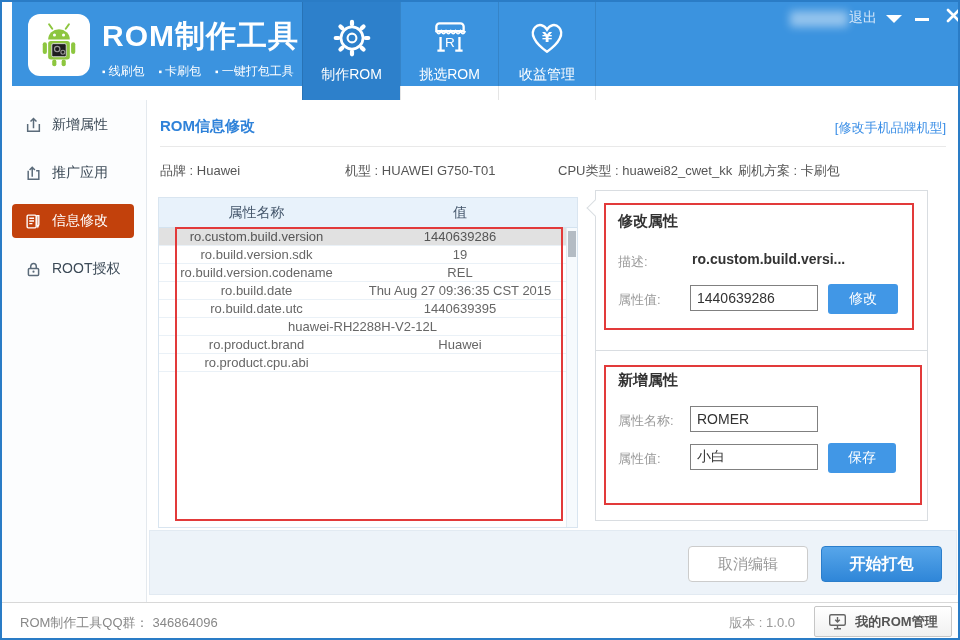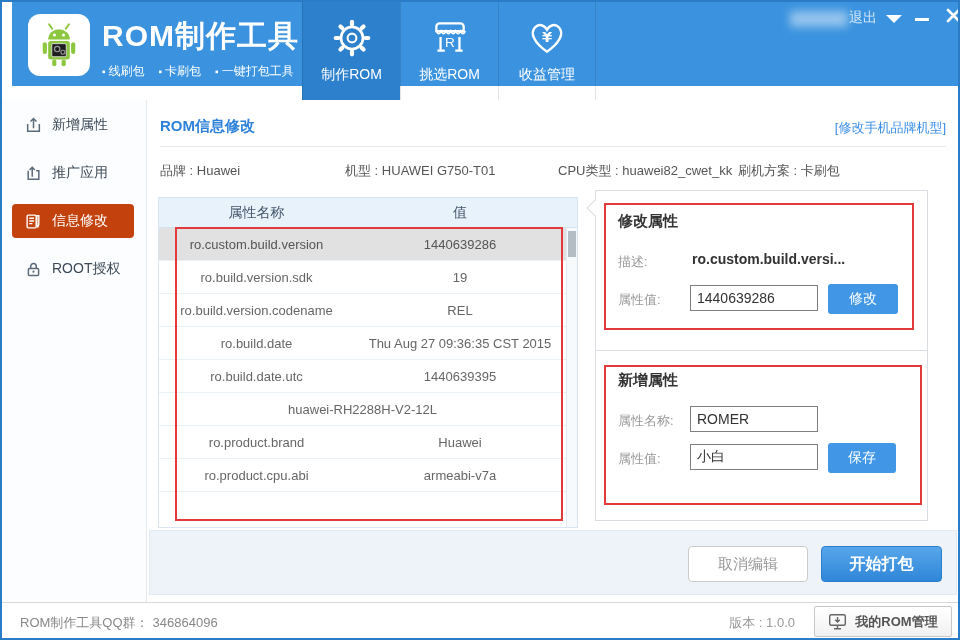--- a/index.html
+++ b/index.html
@@ -38,21 +38,21 @@
   .title-divider { position:absolute; left:13px; right:14px; top:46px; height:1px; background:#e9e9e9; }
   .info-item { position:absolute; top:62px; font-size:13px; color:#555; }
   .i0{left:13px;} .i1{left:198px;} .i2{left:411px;} .i3{left:591px;}
   .info-item b { font-weight:normal; color:#555; }
 
   
   .prop-table { position:absolute; left:11px; top:97px; width:420px; height:331px; border:1px solid #d9e5f0; }
   .t-head { height:30px; background:#e8f2fb; display:flex; align-items:center; font-size:14px; color:#44566b; border-bottom:1px solid #d3e3f0; }
   .t-col-name { width:195px; text-align:center; }
   .t-col-val { flex:1; text-align:center; padding-right:11px; }
-  .t-row { height:33px; display:flex; align-items:center; font-size:13px; color:#666; border-bottom:1px solid #eaf1f7; cursor:pointer; }
+  .t-row { height:18px; display:flex; align-items:center; font-size:13px; color:#666; border-bottom:1px solid #eaf1f7; cursor:pointer; }
   .t-row.selected { background:#e1e1e1; color:#555; }
   .t-scroll { position:absolute; right:0; top:30px; bottom:0; width:11px; background:#f6fafd; border-left:1px solid #e2ecf4; }
   .t-thumb { position:absolute; top:3px; left:1px; width:8px; height:26px; background:#b4bcc4; cursor:pointer; }
 
   
   .panel { position:absolute; left:448px; top:90px; width:333px; height:331px; border:1px solid #d9dde1; background:#fff; }
   .panel-sep { position:absolute; left:448px; top:250px; width:333px; height:1px; background:#d9dde1; }
   .panel-arrow { position:absolute; left:442px; top:102px; width:12px; height:12px; background:#fff; border-left:1px solid #d9dde1; border-bottom:1px solid #d9dde1; transform:rotate(45deg); }
   .sec-title { position:absolute; font-size:15px; font-weight:bold; color:#333; }
   .f-label { position:absolute; font-size:13px; color:#999; }
@@ -233,21 +233,20 @@
         </div>
         <div class="t-row">
           <div class="t-col-val">huawei-RH2288H-V2-12L</div>
         </div>
         <div class="t-row">
           <div class="t-col-name">ro.product.brand</div>
           <div class="t-col-val">Huawei</div>
         </div>
         <div class="t-row">
           <div class="t-col-name">ro.product.cpu.abi</div>
-          <div class="t-col-val">armeabi-v7a</div>
         </div>
         <div class="t-scroll">
           <div class="t-thumb"></div>
         </div>
       </div>
 
       <div class="panel"></div>
       <div class="panel-arrow"></div>
       <div class="panel-sep"></div>
 

